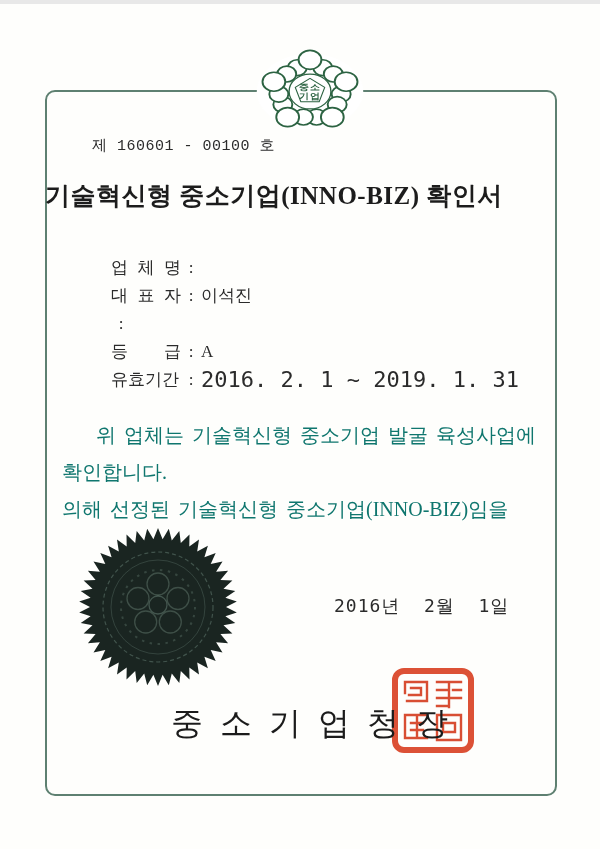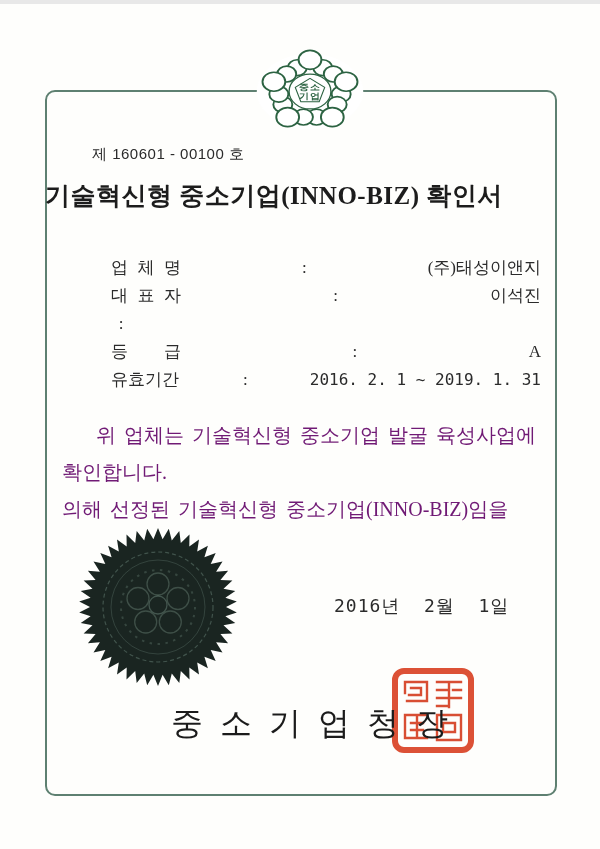--- a/index.html
+++ b/index.html
@@ -20,22 +20,22 @@
     border: 2.5px solid var(--border-green, #5e8071);
     border-radius: 10px;
   }
   .emblem {
     position: absolute;
     left: 253px; top: 40px;
     width: 114px; height: 95px;
   }
   .doc-number {
     position: absolute;
-    left: 92px; top: 141px;
-    font-family: Liberation Sans, sans-serif;
+    left: 92px; top: 132px;
+    font-family: Liberation Mono, monospace;
     font-size: 15px;
     letter-spacing: 0.5px;
     color: var(--ink, #2b2b2b);
   }
   .title {
     position: absolute;
     left: 45px; top: 175px;
     width: 508px;
     text-align: left;
     font-size: 25px;
@@ -43,38 +43,38 @@
     letter-spacing: 0.5px;
     color: var(--title-ink, #1c1c1c);
   }
   .fields {
     position: absolute;
     left: 111px; top: 253px;
     width: 430px;
     font-size: 17px;
     color: var(--ink, #2b2b2b);
   }
-  .field-row { display: flex; margin-bottom: 7px; line-height: 21px; justify-content: space-between; }
+  .field-row { display: flex; margin-bottom: 7px; line-height: 21px; }
   .f-label {
     flex: none;
     width: 70px;
     text-align: justify;
     text-align-last: justify;
   }
   .f-colon { flex: none; width: 20px; text-align: center; }
   .f-value { max-width: 328px; }
-  .mono { font-family: "DejaVu Sans Mono", monospace; font-size: 16px; }
+  .mono { font-family: "DejaVu Sans Mono", monospace; font-size: 22px; }
   .body-par {
     position: absolute;
     left: 62px; top: 413px;
     width: 484px;
     font-size: 20px;
     line-height: 37px;
     word-spacing: 3px;
-    color: #701a75;
+    color: #0f766e;
   }
   .body-par .indent { text-indent: 34px; }
   .seal {
     position: absolute;
     left: 78px; top: 523px;
     width: 160px; height: 160px;
   }
   .issue-date {
     position: absolute;
     left: 334px; top: 590px;
@@ -148,21 +148,20 @@
   </div>
 
   <div class="doc-number">제 160601 - 00100 호</div>
 
   <div class="title">기술혁신형 중소기업(INNO-BIZ) 확인서</div>
 
   <div class="fields">
     <div class="field-row">
       <span class="f-label">업 체 명</span>
       <span class="f-colon">:</span>
-      <span class="f-value">(주)태성이앤지</span>
     </div>
     <div class="field-row">
       <span class="f-label">대 표 자</span>
       <span class="f-colon">:</span>
       <span class="f-value">이석진</span>
     </div>
     <div class="field-row">
       <span class="f-colon">:</span>
     </div>
     <div class="field-row">

